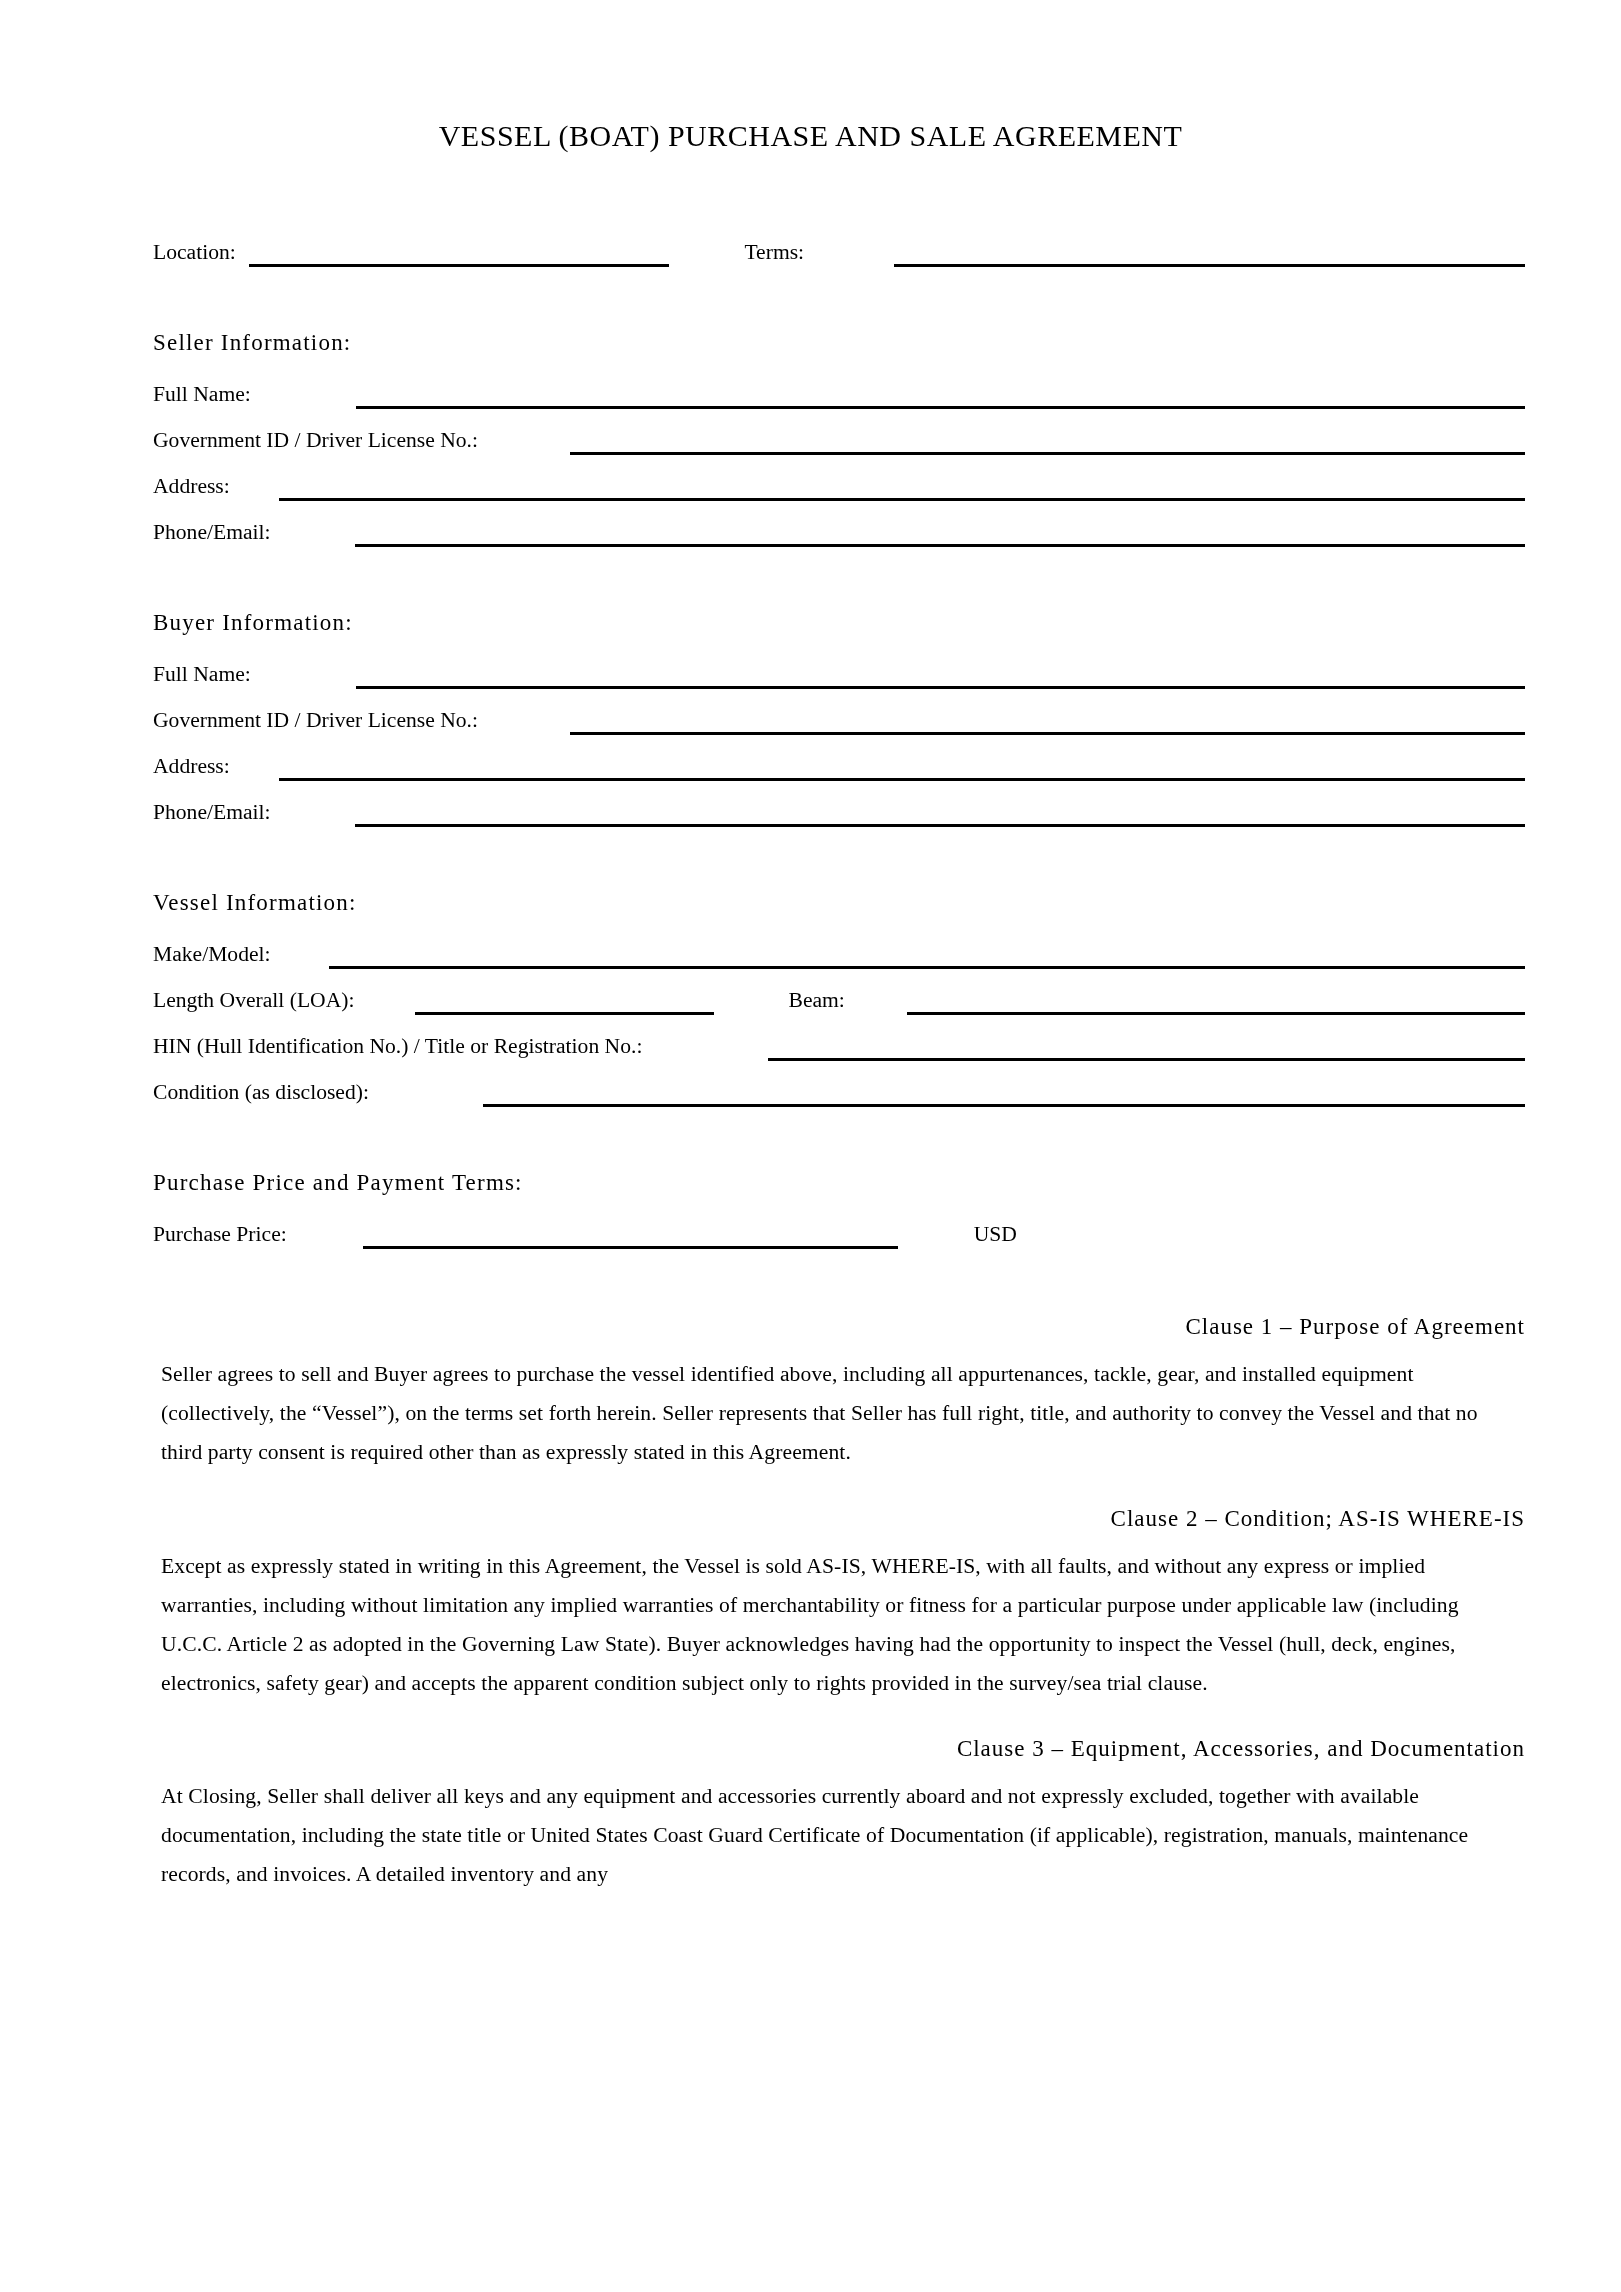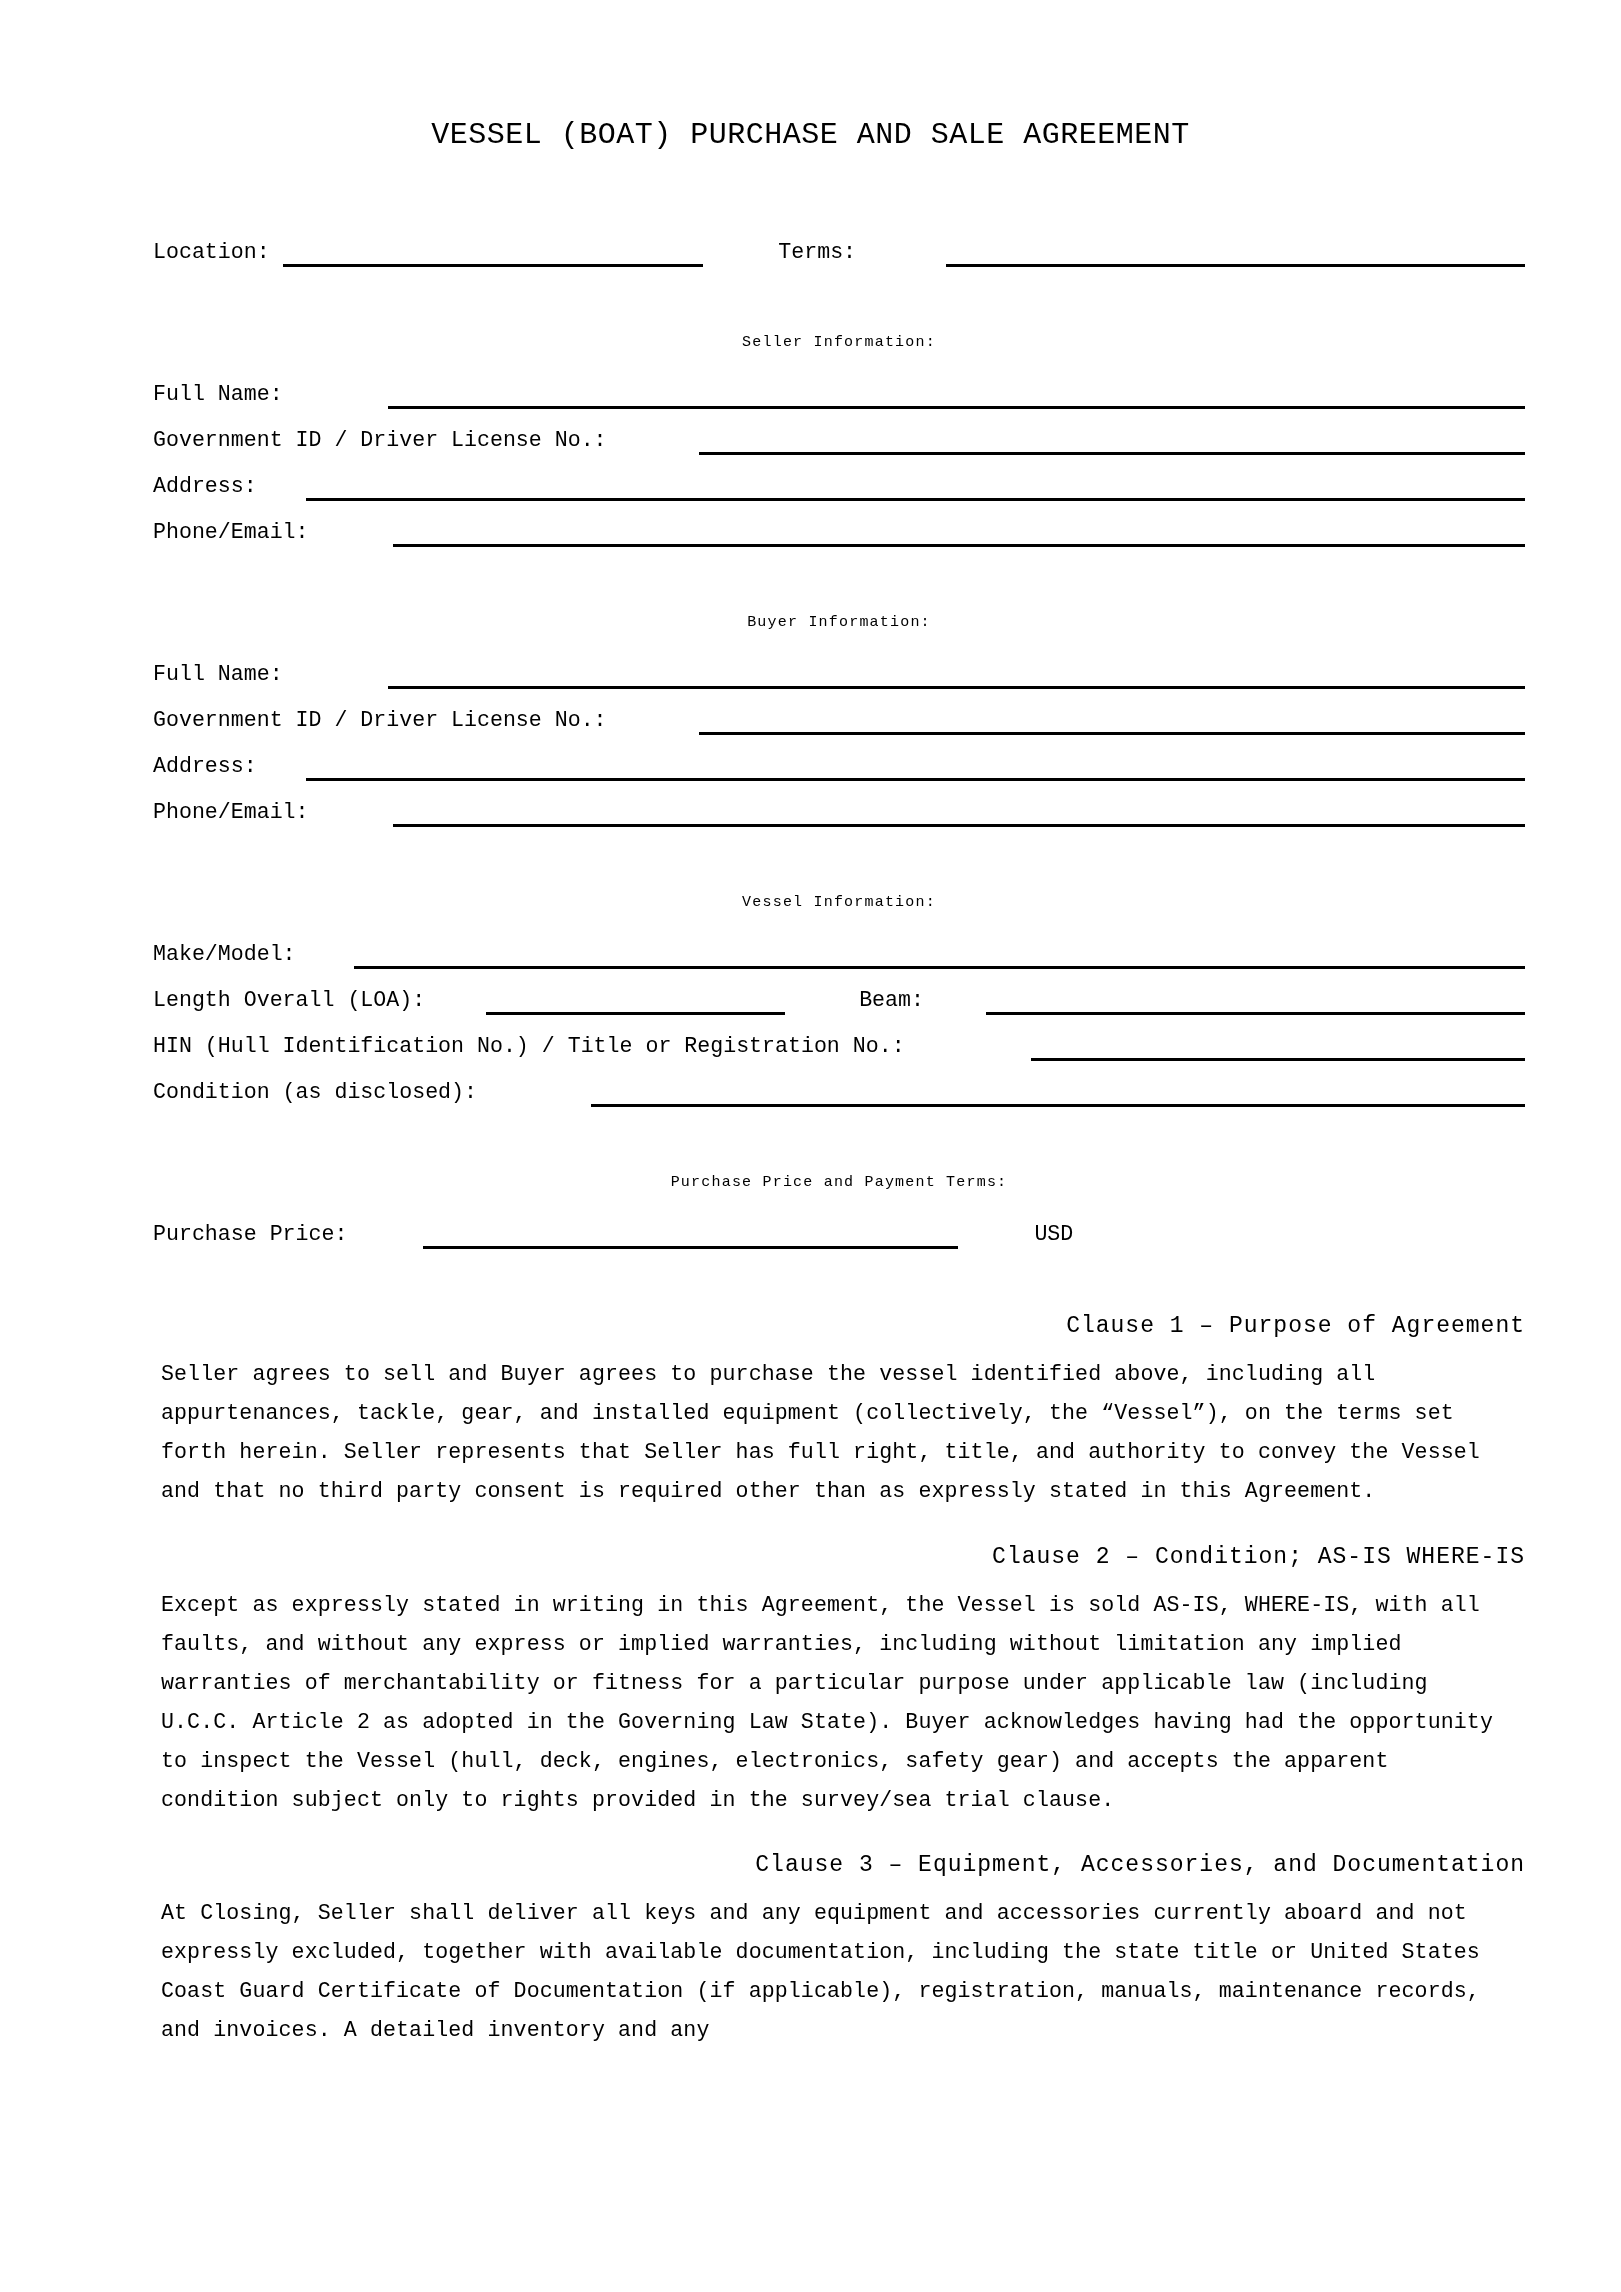--- a/index.html
+++ b/index.html
@@ -4,21 +4,21 @@
 <style>
   * { box-sizing: border-box; }
   html, body { margin: 0; padding: 0; background: #ffffff; }
   .page {
     position: relative;
     width: 1621px;
     height: 2293px;
     margin: 0 auto;
     background: #ffffff;
     color: #000000;
-    font-family: Liberation Mono, monospace;
+    font-family: Liberation Serif, serif;
     font-size: 21.6px;
     overflow: hidden;
   }
   .content {
     padding: 0 96px 0 153px;
   }
   .doc-title {
     margin: 0;
     padding-top: 114px;
     text-align: center;
@@ -59,22 +59,21 @@
   .w305 { width: 299px; }
   .w546 { width: 535px; }
   .date-lbl { margin-left: 75px; }
   .beam-lbl { margin-left: 74px; }
   .usd { margin-left: 76px; line-height: 29px; }
   .section-heading {
     margin: 55px 0 0 0;
     line-height: 41px;
     letter-spacing: 1.2px;
     font-weight: normal;
-    font-size: 15px;
-    text-align: center;
+    font-size: 23px;
   }
   .clause { margin: 0; }
   .clause-heading {
     margin: 25.5px 0 5.9px 0;
     line-height: 41px;
     letter-spacing: 1px;
     font-weight: normal;
     font-size: 23px;
     text-align: right;
   }

